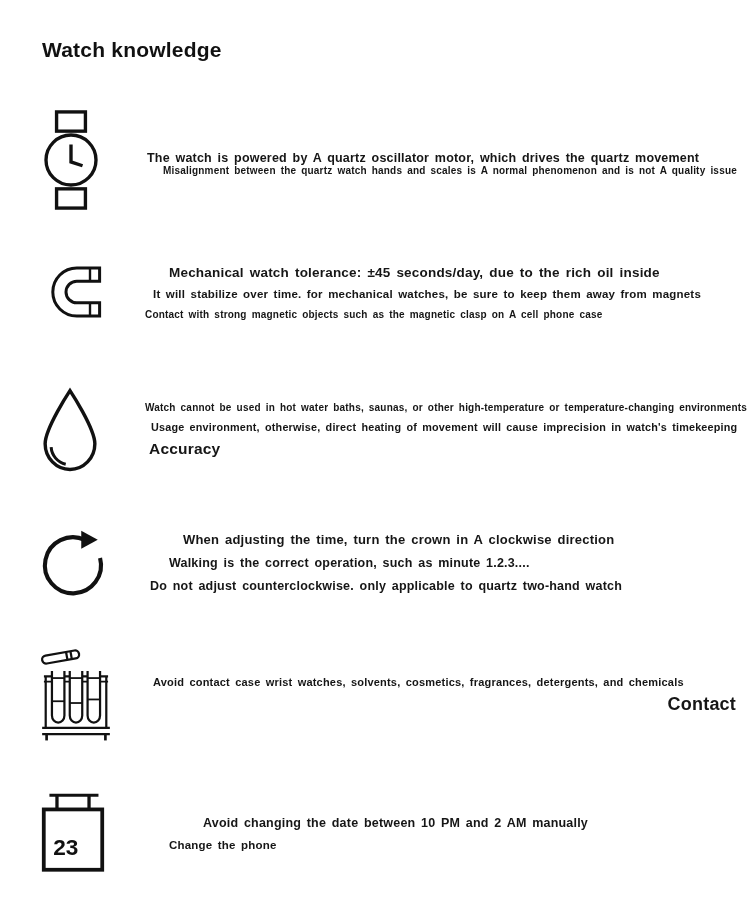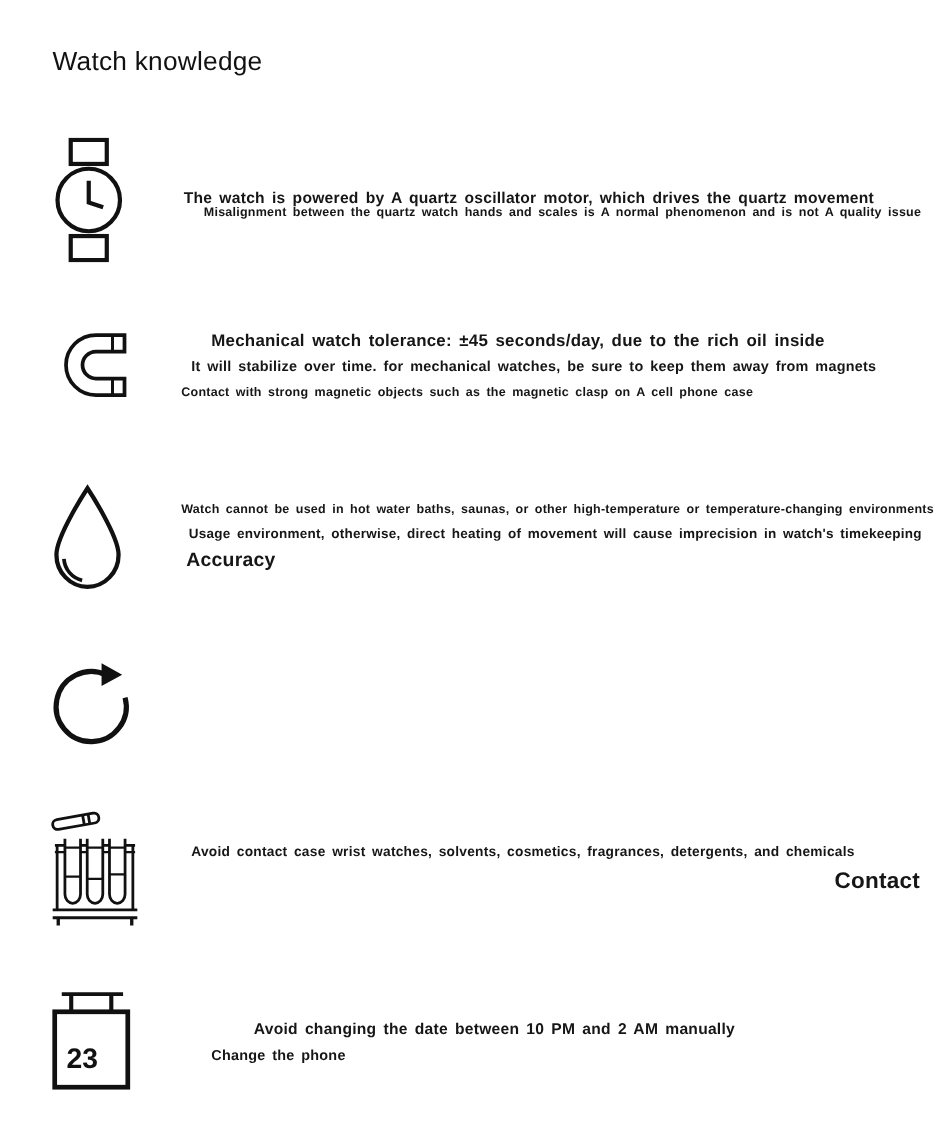--- a/index.html
+++ b/index.html
@@ -1,21 +1,21 @@
 <!DOCTYPE html>
 <html><head>
 <meta charset="utf-8">
 <style>
   html,body{margin:0;padding:0;}
   body{
     width:750px;height:909px;background:#ffffff;color:#111;
     font-family:"Liberation Sans", sans-serif;overflow:hidden;
   }
   .page{padding:30px 0 0 40px;}
-  .title{font-size:21px;font-weight:normal;margin:8px 0 0 2px;letter-spacing:.2px;}
+  .title{font-size:21px;font-weight:bold;margin:8px 0 0 2px;letter-spacing:.2px;}
   .row{display:flex;align-items:center;}
   .icon-col{width:105px;flex:none;display:flex;justify-content:flex-start;}
   .text-col{flex:1;padding-right:14px;white-space:nowrap;}
   .line{font-weight:bold;letter-spacing:.2px;word-spacing:2px;color:#161616;padding-left:24px;}
   svg{display:block;}
   .stroke{stroke:#111;fill:none;}
 
   .row-quartz{margin-top:48px;}
   .row-magnet{margin-top:52px;}
   .row-temp{margin-top:62px;}
@@ -95,20 +95,25 @@
     </div>
   </section>
 
   <section class="row row-crown">
     <div class="icon-col">
       <svg viewBox="0 0 80 80" width="66" height="76">
         <path class="stroke" d="M54.4 13.2 A34 34 0 1 0 72.8 35.2" stroke-width="5"></path>
         <path d="M50 2 L70 13 L50 24 Z" fill="#111" stroke="none"></path>
       </svg>
     </div>
+    <div class="text-col">
+      <div class="line s4-l1">When adjusting the time, turn the crown in A clockwise direction</div>
+      <div class="line s4-l2">Walking is the correct operation, such as minute 1.2.3....</div>
+      <div class="line s4-l3">Do not adjust counterclockwise. only applicable to quartz two-hand watch</div>
+    </div>
   </section>
 
   <section class="row row-chem">
     <div class="icon-col">
       <svg viewBox="0 0 80 110" width="72" height="98">
         <g class="stroke" stroke-width="2.5" transform="rotate(-10 22 14)">
           <rect x="2" y="8" width="42" height="9" rx="4.5"></rect>
           <line x1="30" y1="8" x2="30" y2="17"></line>
           <line x1="35" y1="8" x2="35" y2="17"></line>
         </g>

